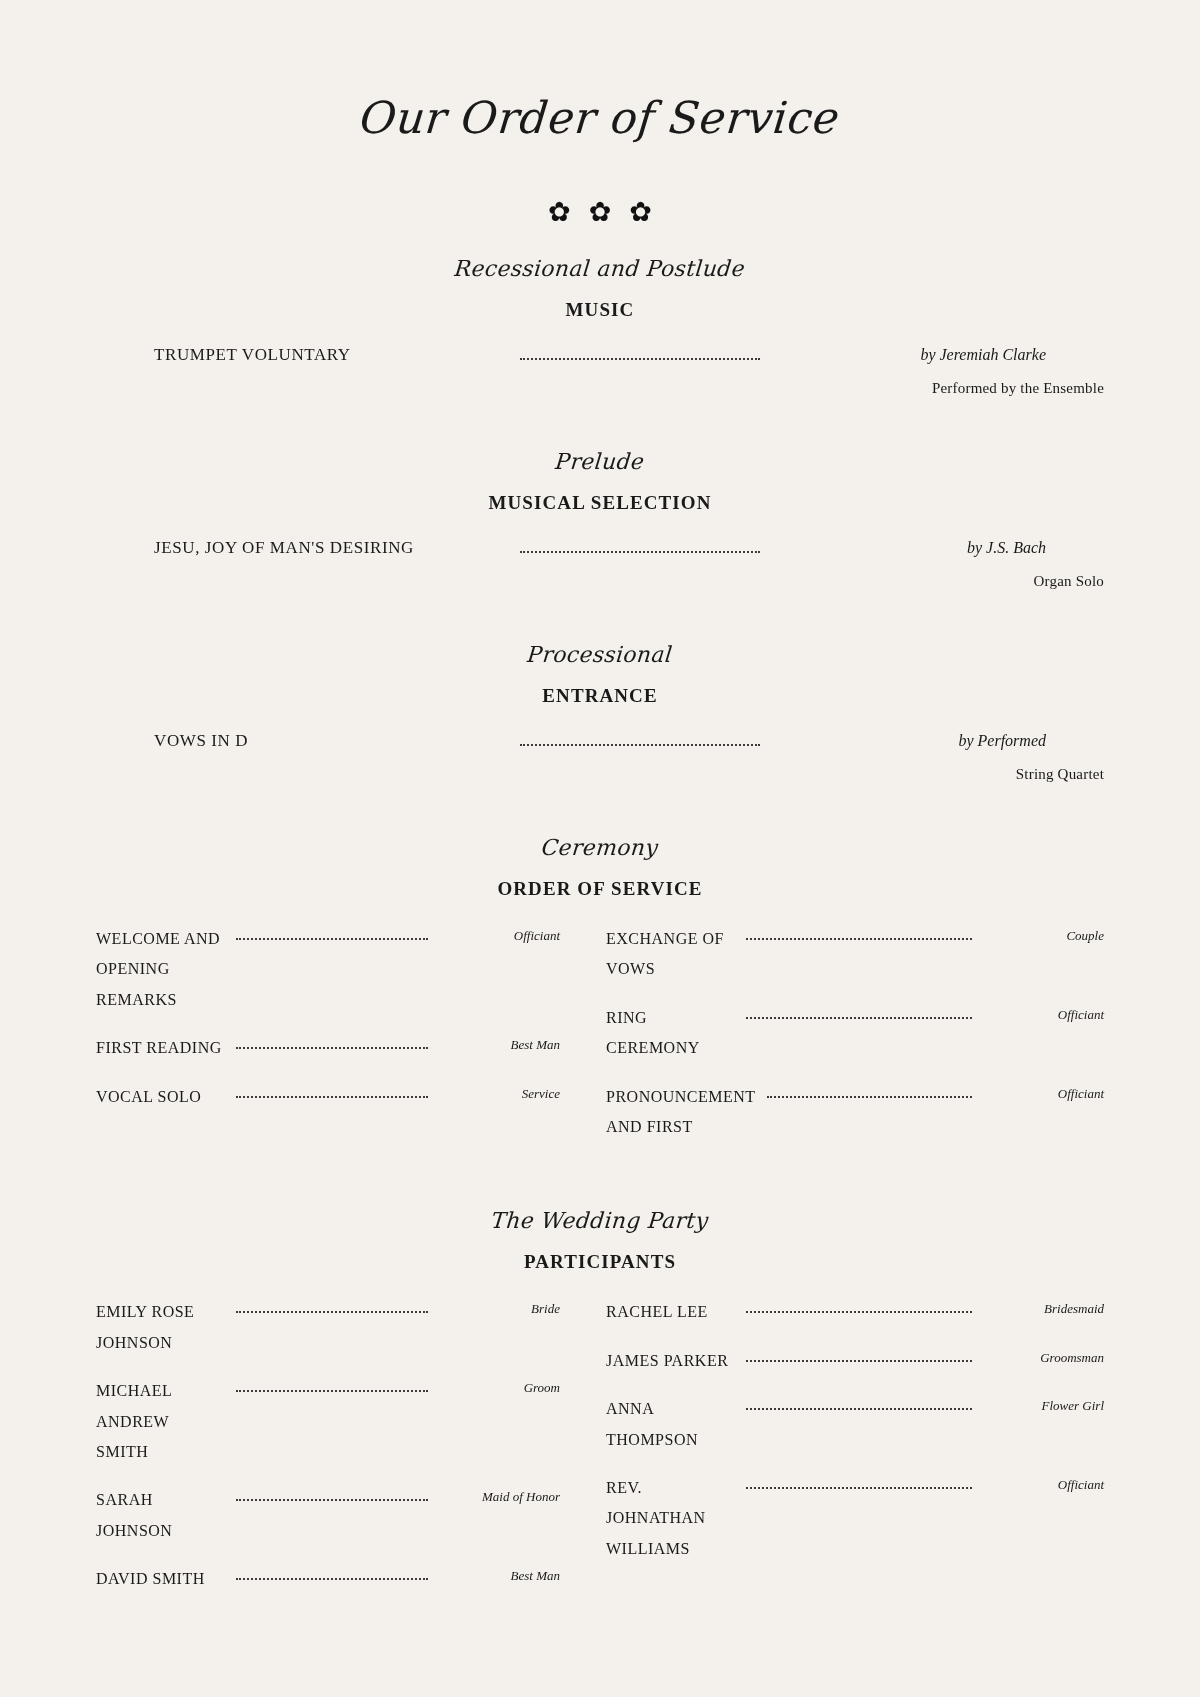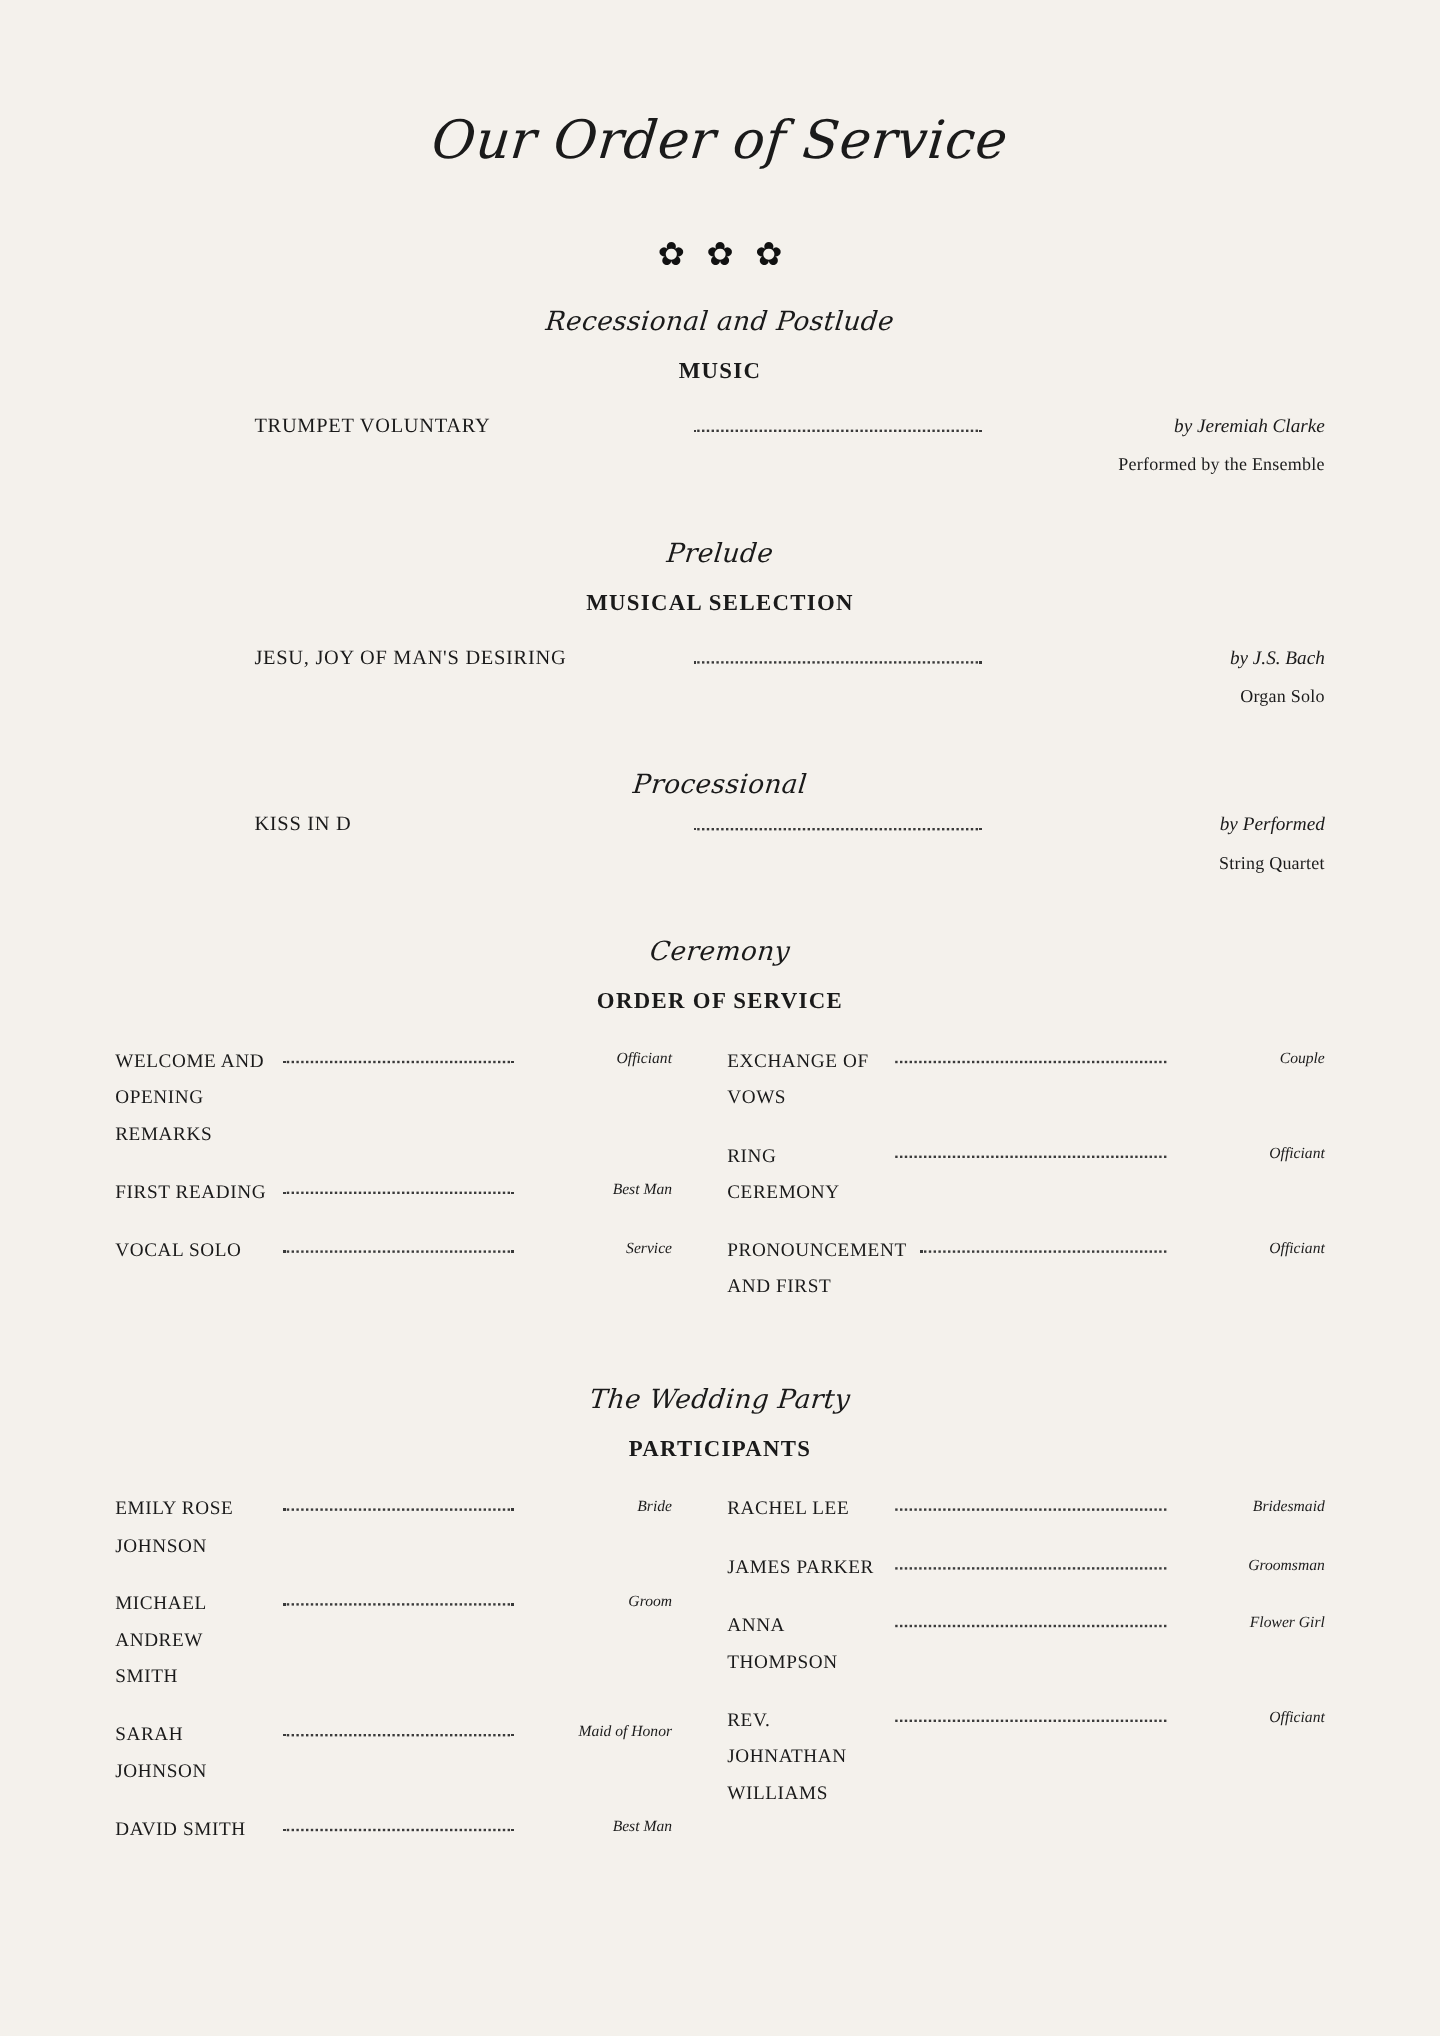--- a/index.html
+++ b/index.html
@@ -69,21 +69,21 @@
 
   .section {
     margin-bottom: 22px;
   }
   .section.music-block { margin-bottom: 52px; }
 
   
   .music-row {
     display: flex;
     align-items: baseline;
-    justify-content: flex-end;
+    justify-content: center;
     margin-bottom: 2px;
   }
   .music-name {
     flex: 0 0 340px;
     font-size: 17px;
     letter-spacing: 0.6px;
   }
   .dots {
     flex: 1 1 auto;
     border-bottom: 2px dotted #3a3a3a;
@@ -172,22 +172,23 @@
     <div class="music-row">
       <div class="music-name">JESU, JOY OF MAN'S DESIRING</div>
       <div class="dots"></div>
       <div class="music-by">by J.S. Bach</div>
     </div>
     <div class="music-note">Organ Solo</div>
   </div>
 
   <div class="section music-block">
     <div class="script-heading">Processional</div>
+    <div class="block-heading">ENTRANCE</div>
     <div class="music-row">
-      <div class="music-name">KISS IN D</div>
+      <div class="music-name">VOWS IN D</div>
       <div class="dots"></div>
       <div class="music-by">by Performed</div>
     </div>
     <div class="music-note">String Quartet</div>
   </div>
 
   <div class="section">
     <div class="script-heading">Ceremony</div>
     <div class="block-heading">ORDER OF SERVICE</div>
     <div class="two-col">

